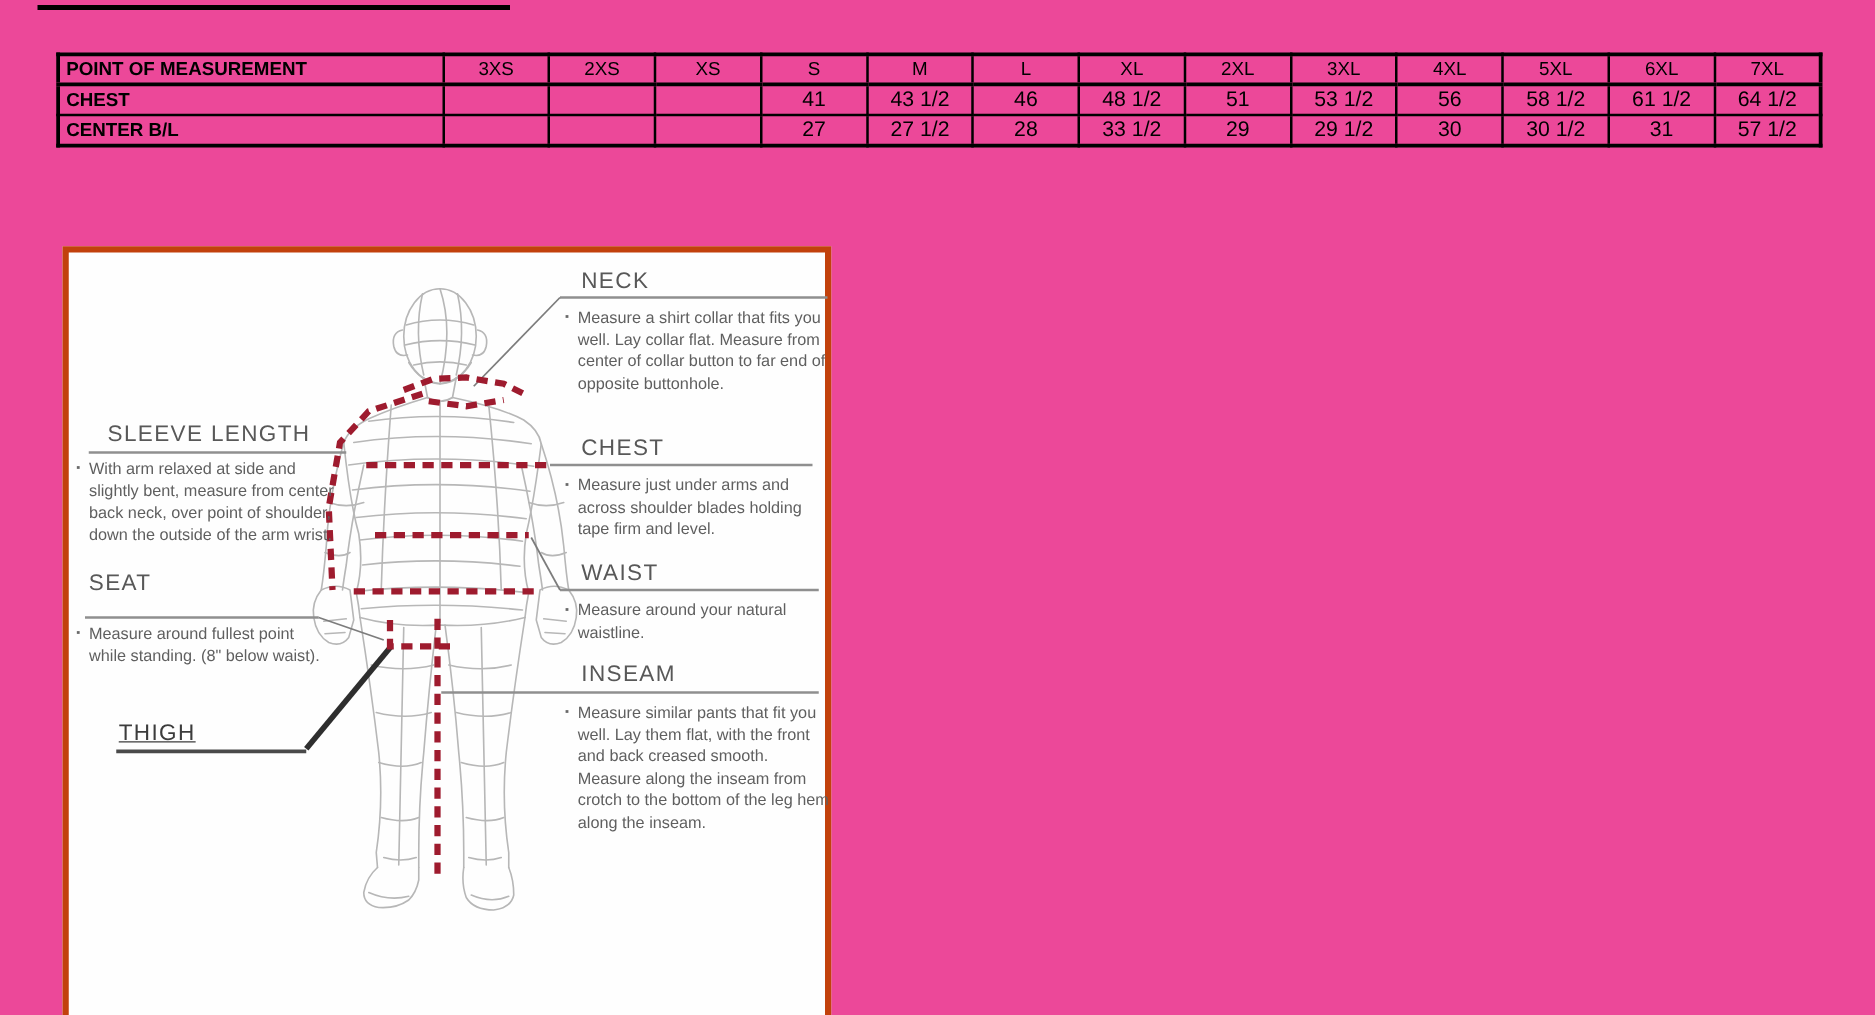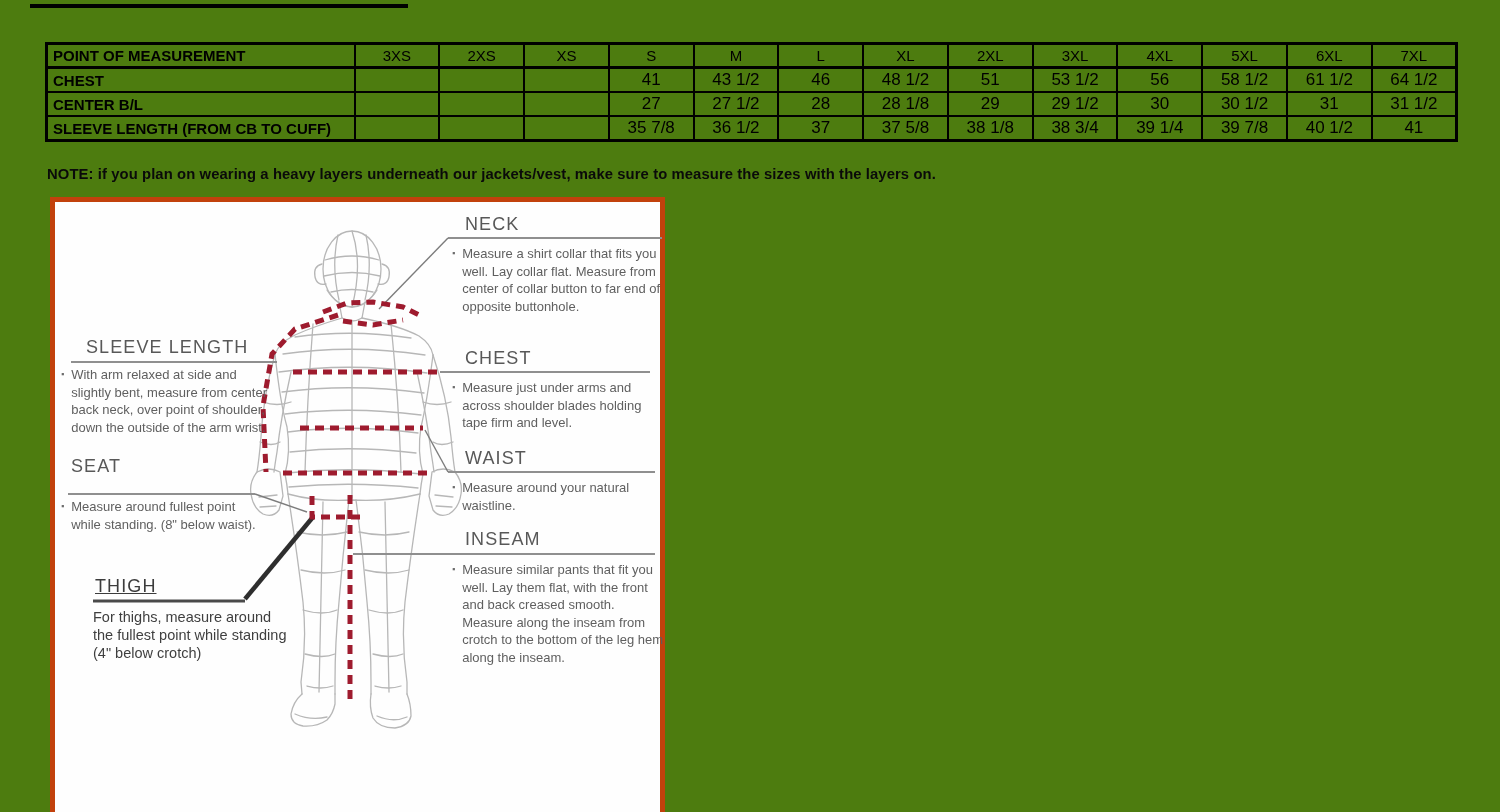--- a/index.html
+++ b/index.html
@@ -1,18 +1,18 @@
 <!DOCTYPE html>
 <html><head>
 <meta charset="utf-8">
 <style>
   * { margin:0; padding:0; box-sizing:border-box; }
   html,body { width:1500px; height:812px; background:#ffffff; overflow:hidden;
               font-family:"Liberation Sans", sans-serif; color:#000; }
-  #stage { position:relative; width:1500px; height:812px; background:#4d7c0f; }
+  #stage { position:relative; width:1500px; height:812px; background:#ec4899; }
 
   
   .top-rule { position:absolute; left:30px; top:4px; width:378px; height:4px; background:#000; }
 
   
   .table-wrap { position:absolute; left:45px; top:42px; width:1413px; }
   table.size { width:100%; border-collapse:collapse; table-layout:fixed;
                border:3px solid #000; }
   table.size th, table.size td { border:2px solid #000; height:24px;
                padding:1px 5px; vertical-align:middle; white-space:nowrap; overflow:hidden; }
@@ -104,49 +104,32 @@
             <td class="val">64 1/2</td>
           </tr>
           <tr>
             <th class="rowlabel">CENTER B/L</th>
             <td class="val"></td>
             <td class="val"></td>
             <td class="val"></td>
             <td class="val">27</td>
             <td class="val">27 1/2</td>
             <td class="val">28</td>
-            <td class="val">28 1/8</td>
+            <td class="val">33 1/2</td>
             <td class="val">29</td>
             <td class="val">29 1/2</td>
             <td class="val">30</td>
             <td class="val">30 1/2</td>
             <td class="val">31</td>
-            <td class="val">31 1/2</td>
-          </tr>
-          <tr>
-            <th class="rowlabel">SLEEVE LENGTH (FROM CB TO CUFF)</th>
-            <td class="val"></td>
-            <td class="val"></td>
-            <td class="val"></td>
-            <td class="val">35 7/8</td>
-            <td class="val">36 1/2</td>
-            <td class="val">37</td>
-            <td class="val">37 5/8</td>
-            <td class="val">38 1/8</td>
-            <td class="val">38 3/4</td>
-            <td class="val">39 1/4</td>
-            <td class="val">39 7/8</td>
-            <td class="val">40 1/2</td>
-            <td class="val">41</td>
+            <td class="val">57 1/2</td>
           </tr>
         </tbody>
       </table>
   </div>
 
-  <div class="note">NOTE: if you plan on wearing a heavy layers underneath our jackets/vest, make sure to measure the sizes with the layers on.</div>
 
   <div class="diagram">
 
     <svg width="615" height="528" viewBox="0 0 615 528">
 
       <g stroke="#b7b7b7" stroke-width="1.3" fill="none" stroke-linecap="round">
         <ellipse cx="297" cy="67" rx="29" ry="38"></ellipse>
         <path d="M297,29 Q308,62 297,105"></path>
         <path d="M283,33 Q276,64 284,98"></path>
         <path d="M311,33 Q318,64 310,98"></path>
@@ -260,18 +243,15 @@
       <span class="txt">With arm relaxed at side and slightly bent, measure from center back neck, over point of shoulder, down the outside of the arm wrist.</span>
     </div>
 
     <div class="sec-title" style="left:16px; top:254px;">SEAT</div>
     <div class="sec-desc" style="left:6px; top:296px; width:200px;">
       <span class="bullet">▪</span>
       <span class="txt">Measure around fullest point while standing. (8" below waist).</span>
     </div>
 
     <div class="sec-title thigh-title" style="left:40px; top:374px;text-decoration:underline;">THIGH</div>
-    <div class="sec-desc thigh-desc" style="left:38px; top:406px; width:200px;">
-      <span class="txt">For thighs, measure around the fullest point while standing (4" below crotch)</span>
-    </div>
 
   </div>
 </div>
 
 </body></html>

